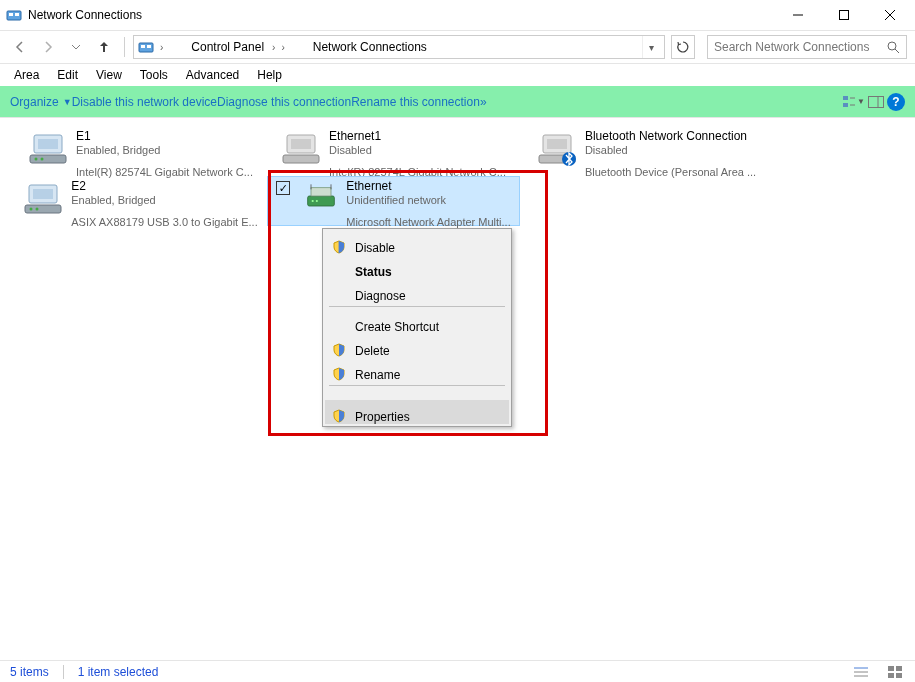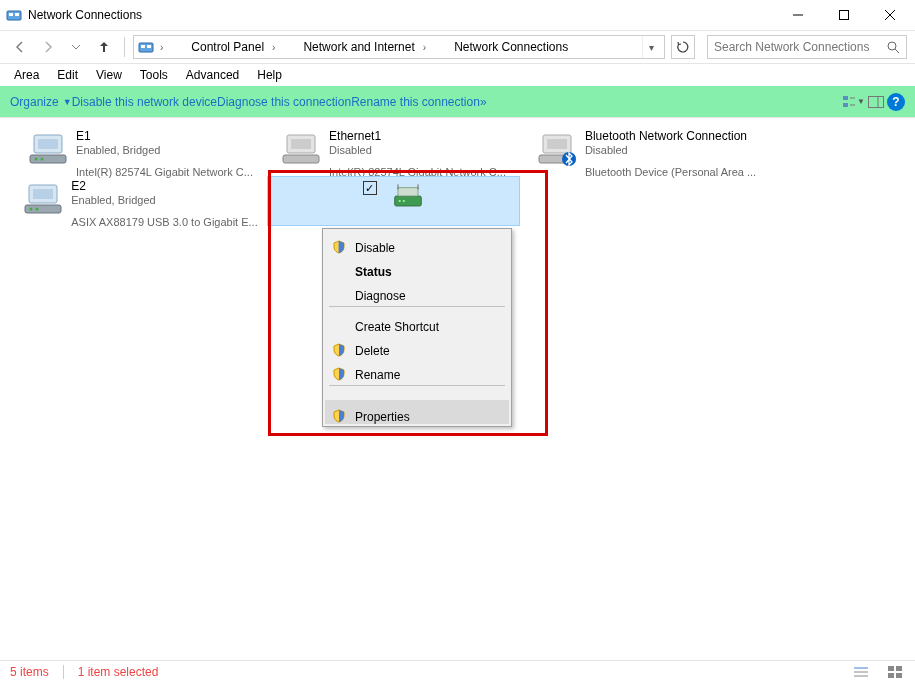--- a/index.html
+++ b/index.html
@@ -54,21 +54,21 @@
 .ctxitem.hl { background:#dadada;margin-top:14px; }
 .ctxitem .shield { width:16px; height:16px; display:flex; align-items:center; justify-content:center; flex-shrink:0; }
 .ctxitem .noshield { width:16px; flex-shrink:0; }
 .ctxitem.bold { font-weight:600; }
 .ctxsep { height:1px; background:#c0c0c0; margin:3px 4px; }
 
 
 .redbox { position:absolute; border:3px solid #d60000; left:268px; top:170px; width:280px; height:266px; pointer-events:none; }
 
 
-.statusbar { position:absolute; bottom:0; left:0; right:0; height:22px; border-top:1px solid #e5e5e5; display:flex; align-items:center; padding:0 10px; font-size:12px; color:#ef4444; gap:14px; }
+.statusbar { position:absolute; bottom:0; left:0; right:0; height:22px; border-top:1px solid #e5e5e5; display:flex; align-items:center; padding:0 10px; font-size:12px; color:#1d4ed8; gap:14px; }
 .statusbar .ssep { width:1px; height:14px; background:#ccc; }
 .statusbar .vspacer { flex:1; }
 .statusbar .vbtn { width:20px; height:16px; display:flex; align-items:center; justify-content:center; color:#666; }
 
 
 svg { display:block; }
 </style>
 </head>
 <body>
 
@@ -125,21 +125,20 @@
     <span class="bcicon">
       <svg width="16" height="16" viewBox="0 0 16 16">
           <rect x="1" y="4" width="14" height="9" rx="1" fill="#5fa3e0" stroke="#2d6aa8"></rect>
           <rect x="3" y="6" width="4" height="3" fill="#fff"></rect>
           <rect x="9" y="6" width="4" height="3" fill="#fff"></rect>
         </svg>
     </span>
     <span class="chev">›</span>
     <span class="crumb">Control Panel</span>
     <span class="chev">›</span>
-    <span class="crumb">Network and Internet</span>
     <span class="chev">›</span>
     <span class="crumb">Network Connections</span>
     <span style="flex:1"></span>
     <span class="dropbtn">▾</span>
   </div>
   <div class="refresh">
       <svg width="14" height="14" viewBox="0 0 14 14">
         <path d="M7 2 A5 5 0 1 1 2.5 4.5" fill="none" stroke="#404040" stroke-width="1.2"></path>
         <path d="M2 2 L2.5 4.5 L5 4" fill="none" stroke="#404040" stroke-width="1.2"></path>
       </svg>
@@ -266,20 +265,25 @@
       <span class="aicon" style="width:34px;height:34px">
         <svg width="34" height="30" viewBox="0 0 40 36">
             <rect x="4" y="18" width="32" height="12" rx="2" fill="#3f9a52" stroke="#2b6a38"></rect>
             <rect x="8" y="8" width="24" height="10" fill="#cdddcf" stroke="#7a9a7e"></rect>
             <line x1="8" y1="4" x2="8" y2="10" stroke="#555"></line>
             <line x1="32" y1="4" x2="32" y2="10" stroke="#555"></line>
             <circle cx="10" cy="24" r="1.3" fill="#9f9"></circle>
             <circle cx="15" cy="24" r="1.3" fill="#9f9"></circle>
           </svg>
       </span>
+      <div class="ainfo">
+        <span class="name">Ethernet</span>
+        <span class="status">Unidentified network</span>
+        <span class="hw">Microsoft Network Adapter Multi...</span>
+      </div>
     </div>
 
   </div>
 </div>
 
 <div class="ctxmenu">
   <div class="ctxitem">
     <span class="shield">
         <svg width="14" height="14" viewBox="0 0 14 14">
           <path d="M7 1 L12 3 V7 C12 10 9.5 12.5 7 13 C4.5 12.5 2 10 2 7 V3 Z" fill="#ffd24d" stroke="#c99a00"></path>

